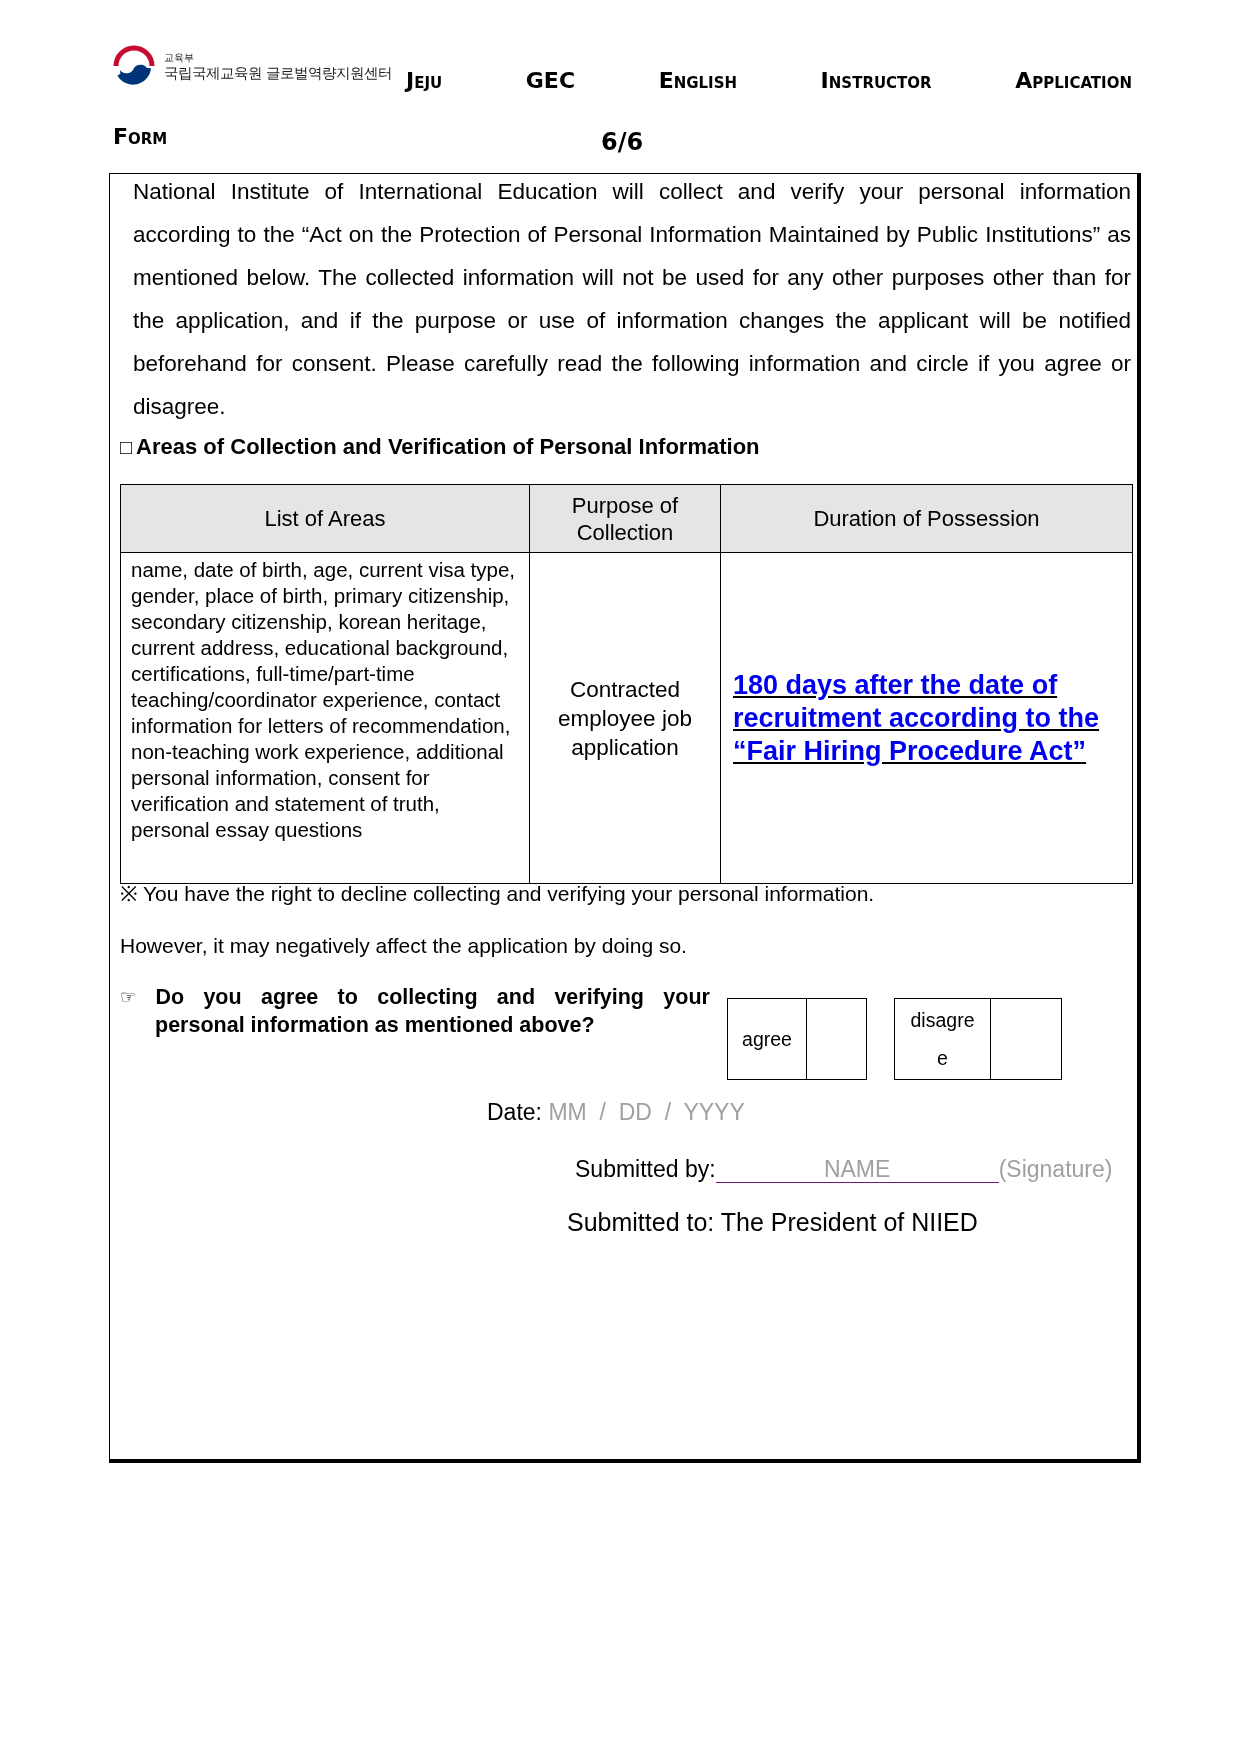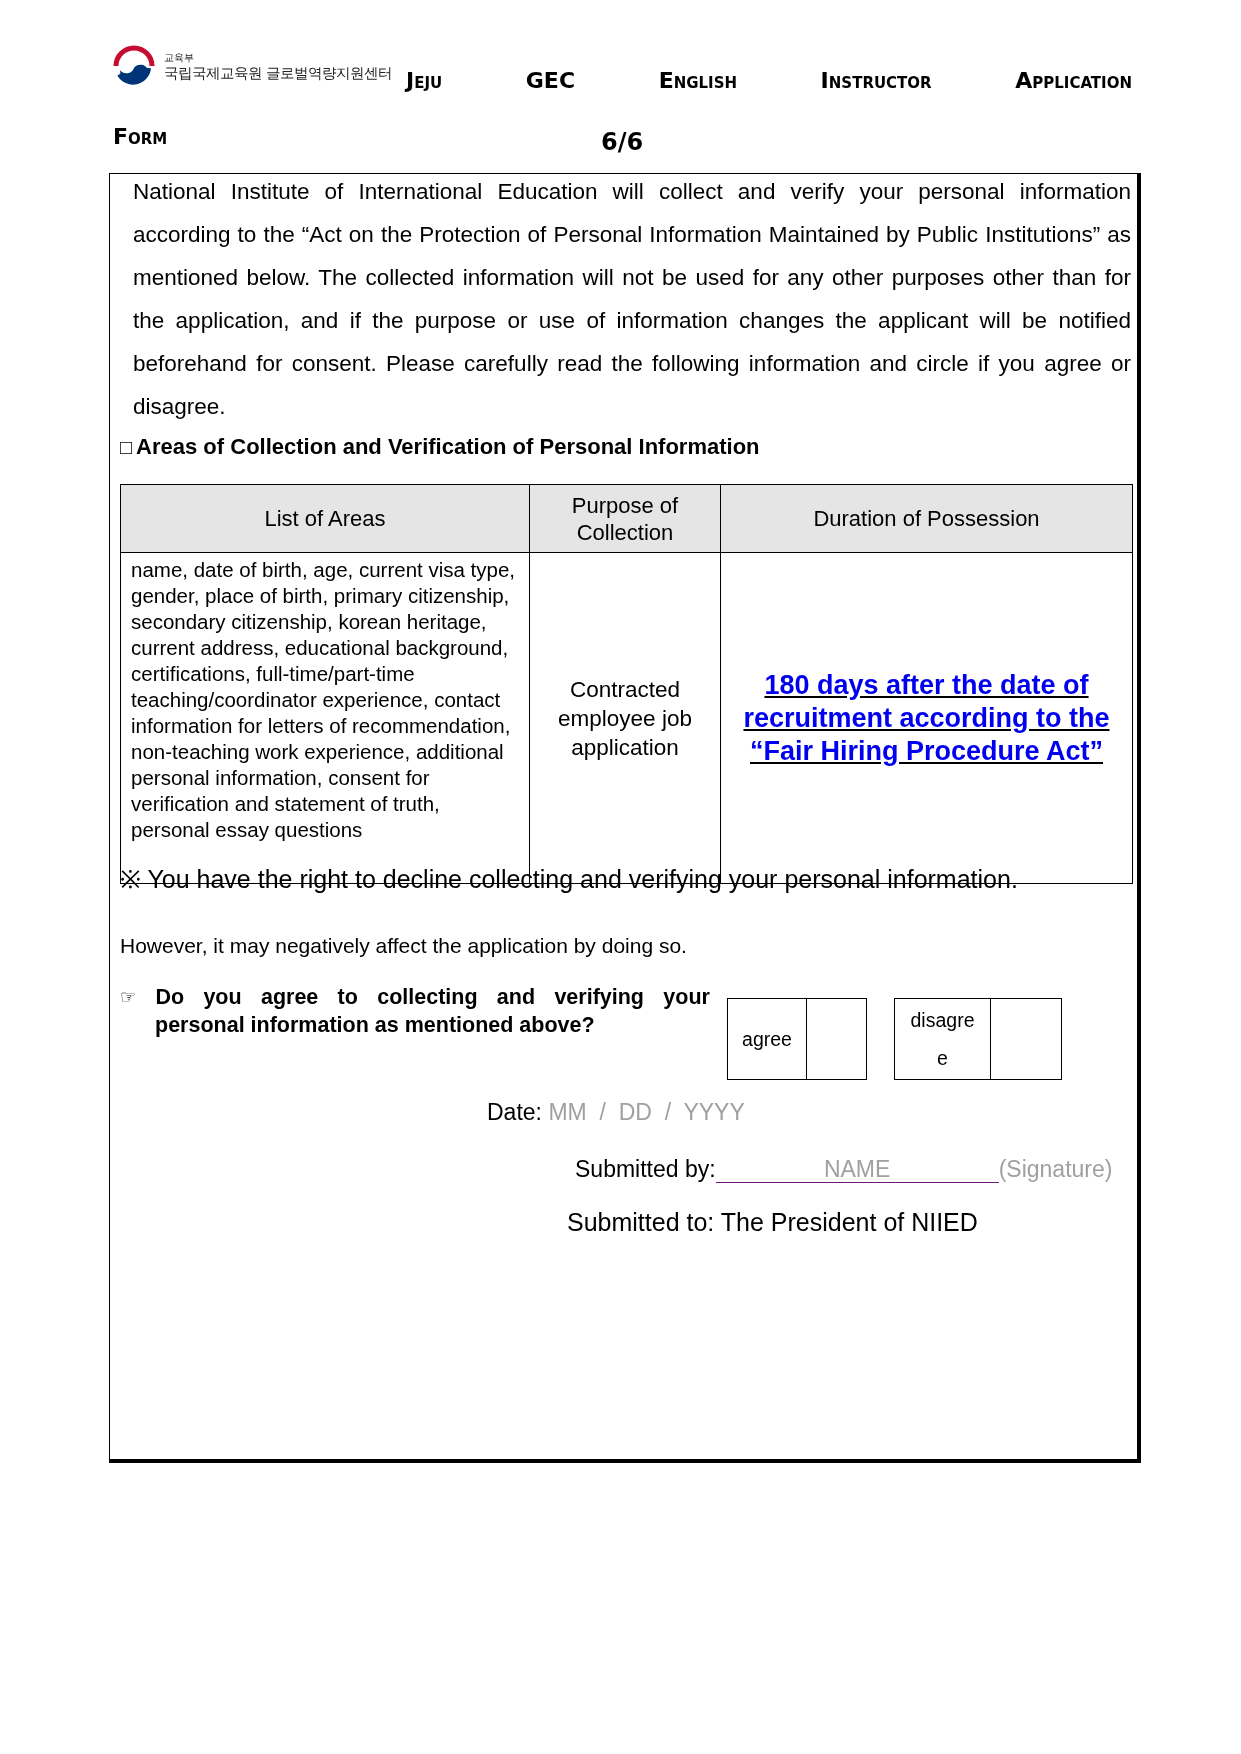--- a/index.html
+++ b/index.html
@@ -22,24 +22,24 @@
 
     .section-heading { position: absolute; left: 120px; top: 434px; font-size: 22px; font-weight: bold; }
     .section-heading .box { font-weight: normal; font-size: 20px; margin-right: 4px; }
 
     table.areas { position: absolute; left: 120px; top: 484px; width: 1012px; border-collapse: collapse; table-layout: fixed; }
     table.areas th, table.areas td { border: 1.2px solid #000; padding: 0; }
     table.areas th { background: #e5e5e5; font-weight: normal; font-size: 22px; height: 67px; line-height: 27px; text-align: center; }
     table.areas td { vertical-align: middle; height: 322px; }
     .list-cell { font-size: 20.5px; line-height: 26px; padding: 4px 10px 4px 10px !important; text-align: left; vertical-align: top !important; }
     .purpose-cell { text-align: center; font-size: 22.5px; line-height: 29px; }
-    .duration-cell { text-align: center; margin-left: 12px; }
+    .duration-cell { text-align: left; margin-left: 12px; }
     .duration-link { color: #0000ee; font-weight: bold; font-size: 27px; line-height: 33px; text-decoration: underline; text-decoration-color: #000; display: inline-block; padding: 0 12px; }
 
-    .note1 { position: absolute; left: 120px; top: 861px; font-size: 25px; }
+    .note1 { position: absolute; left: 120px; top: 879px; font-size: 21px; }
     .note2 { position: absolute; left: 120px; top: 934px; font-size: 21px; }
 
     .question { position: absolute; left: 120px; top: 983px; width: 590px; font-size: 21.5px; font-weight: bold; line-height: 28px; }
     .question .row1 { display: flex; justify-content: space-between; }
     .question .row2 { padding-left: 35px; }
     .hand { font-weight: normal; font-family: "DejaVu Sans", sans-serif; font-size: 18px; }
 
     .choice { position: absolute; top: 998px; height: 82px; border: 1.2px solid #000; display: flex; box-sizing: border-box; }
     .choice .lbl { border-right: 1.2px solid #000; display: flex; align-items: center; justify-content: center; text-align: center; font-size: 19.5px; line-height: 38px; }
     .choice .mark { flex: 1; }

